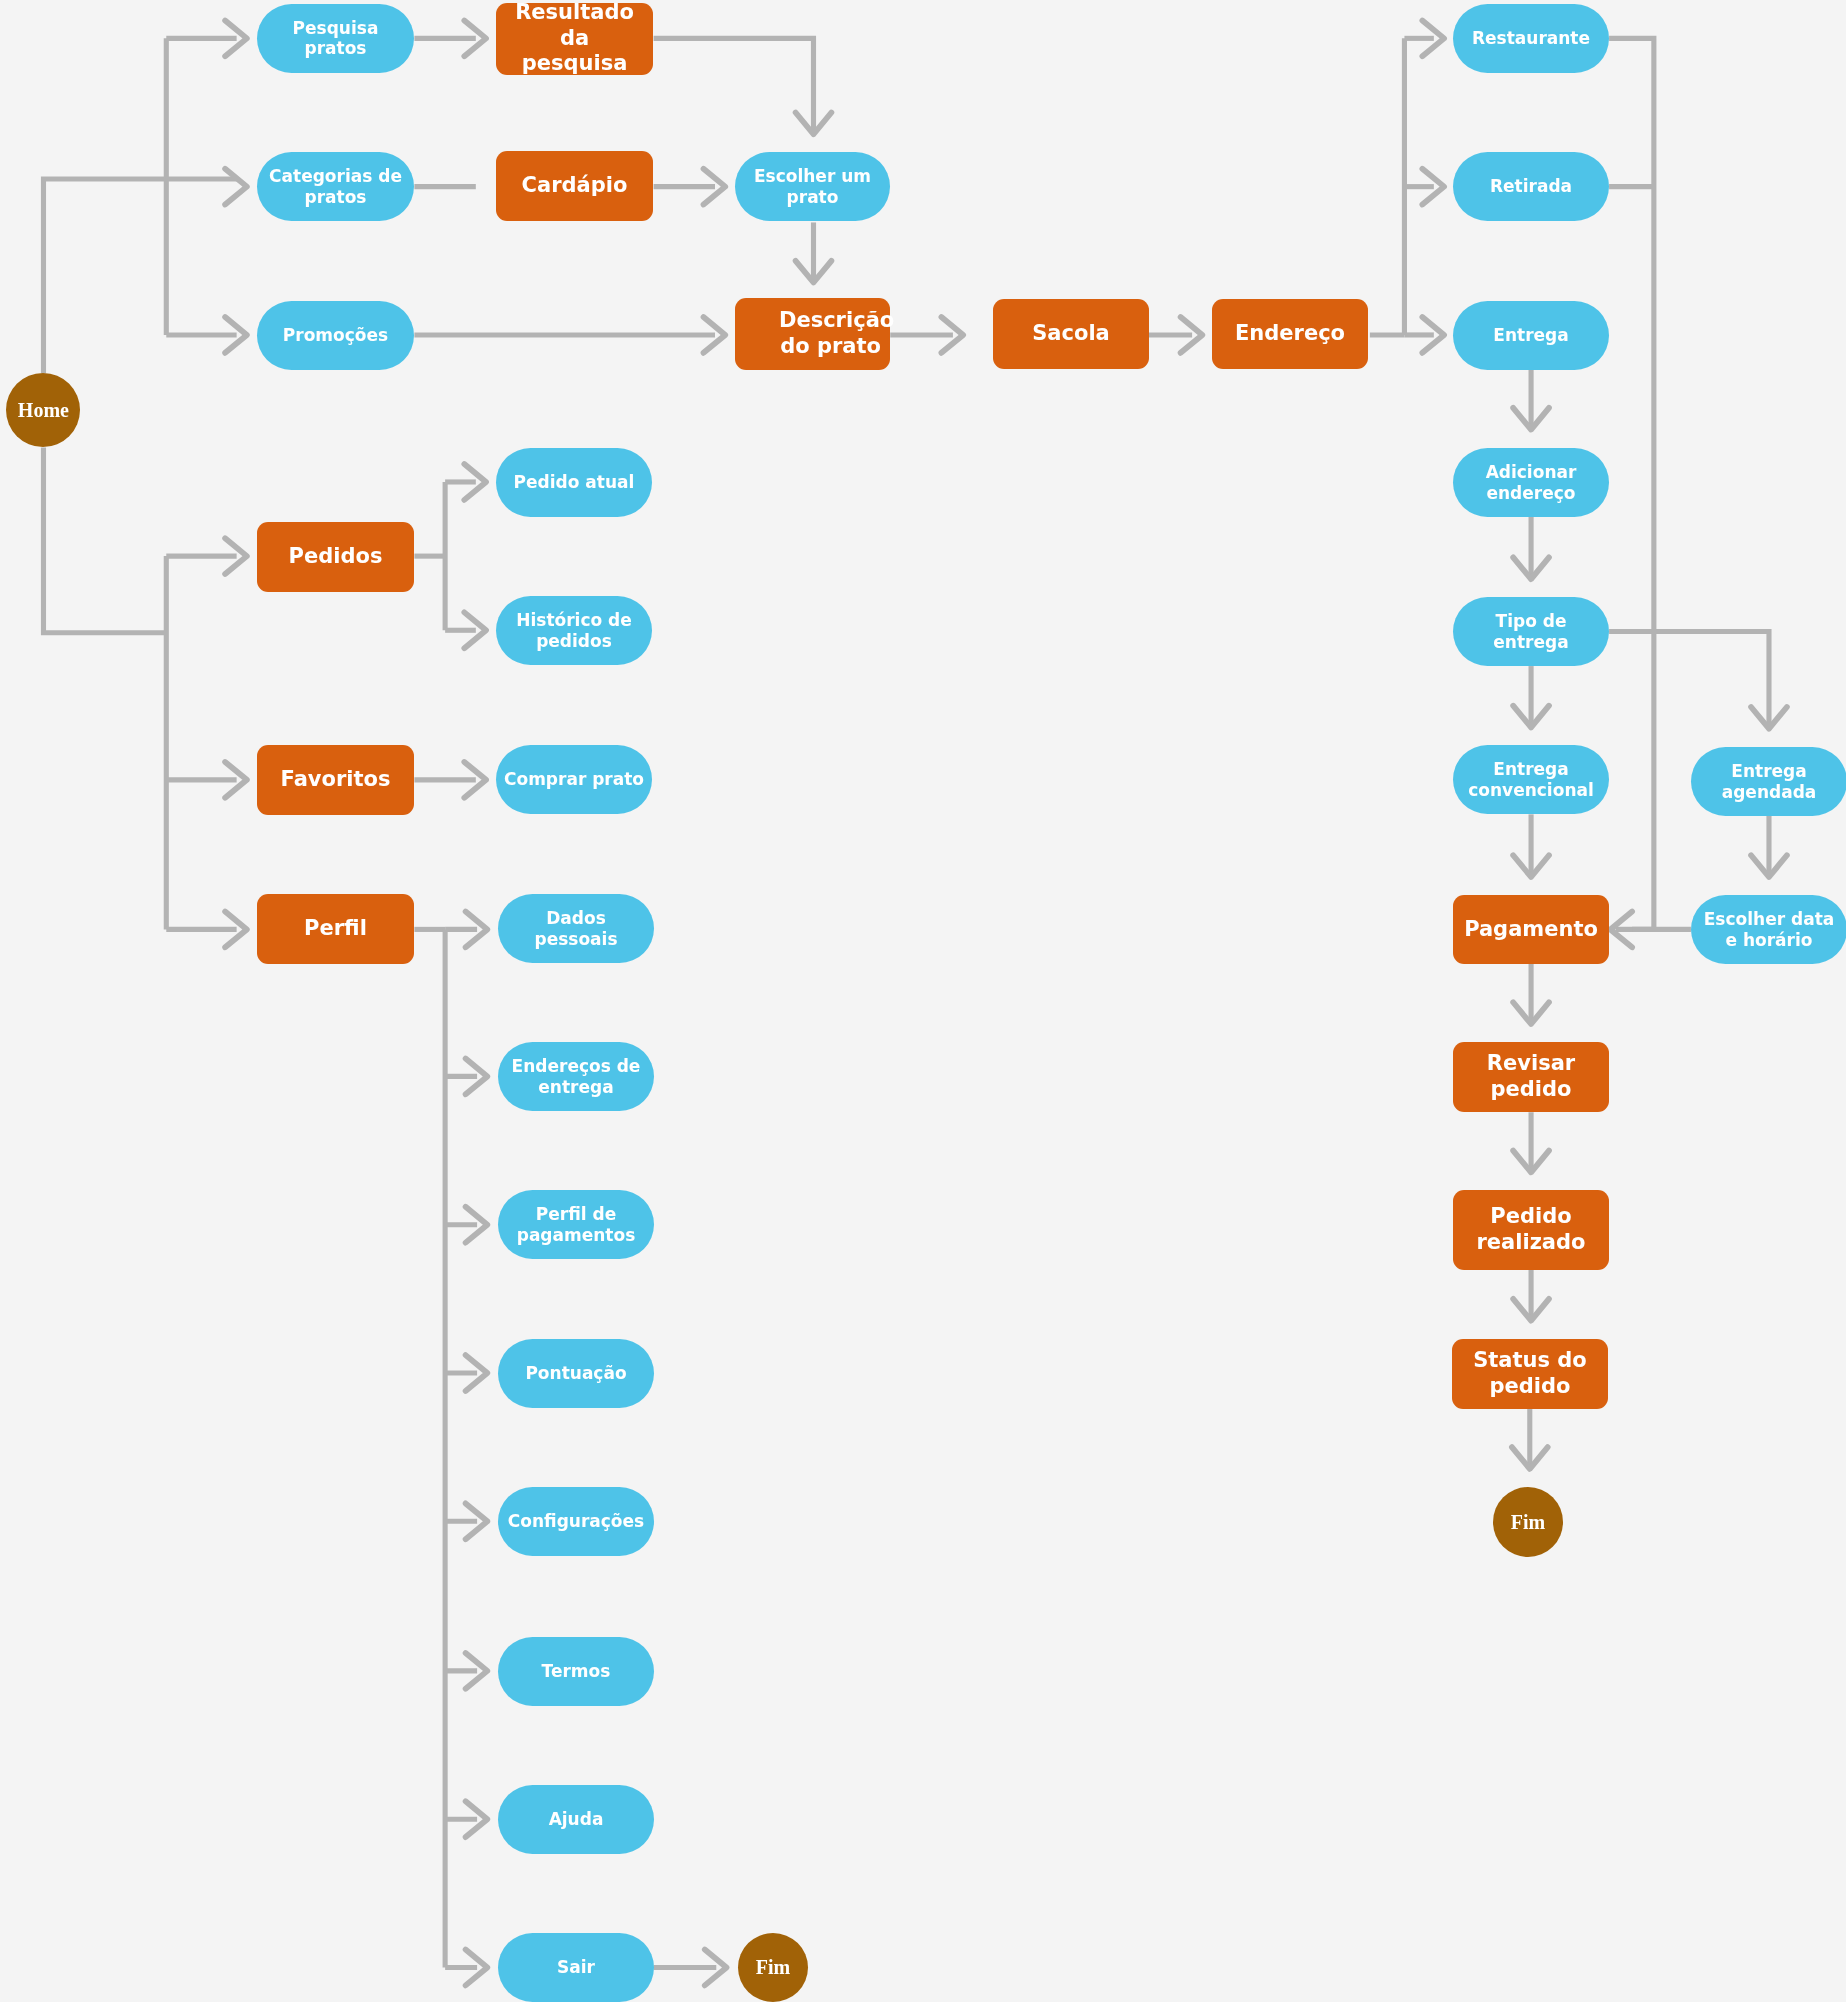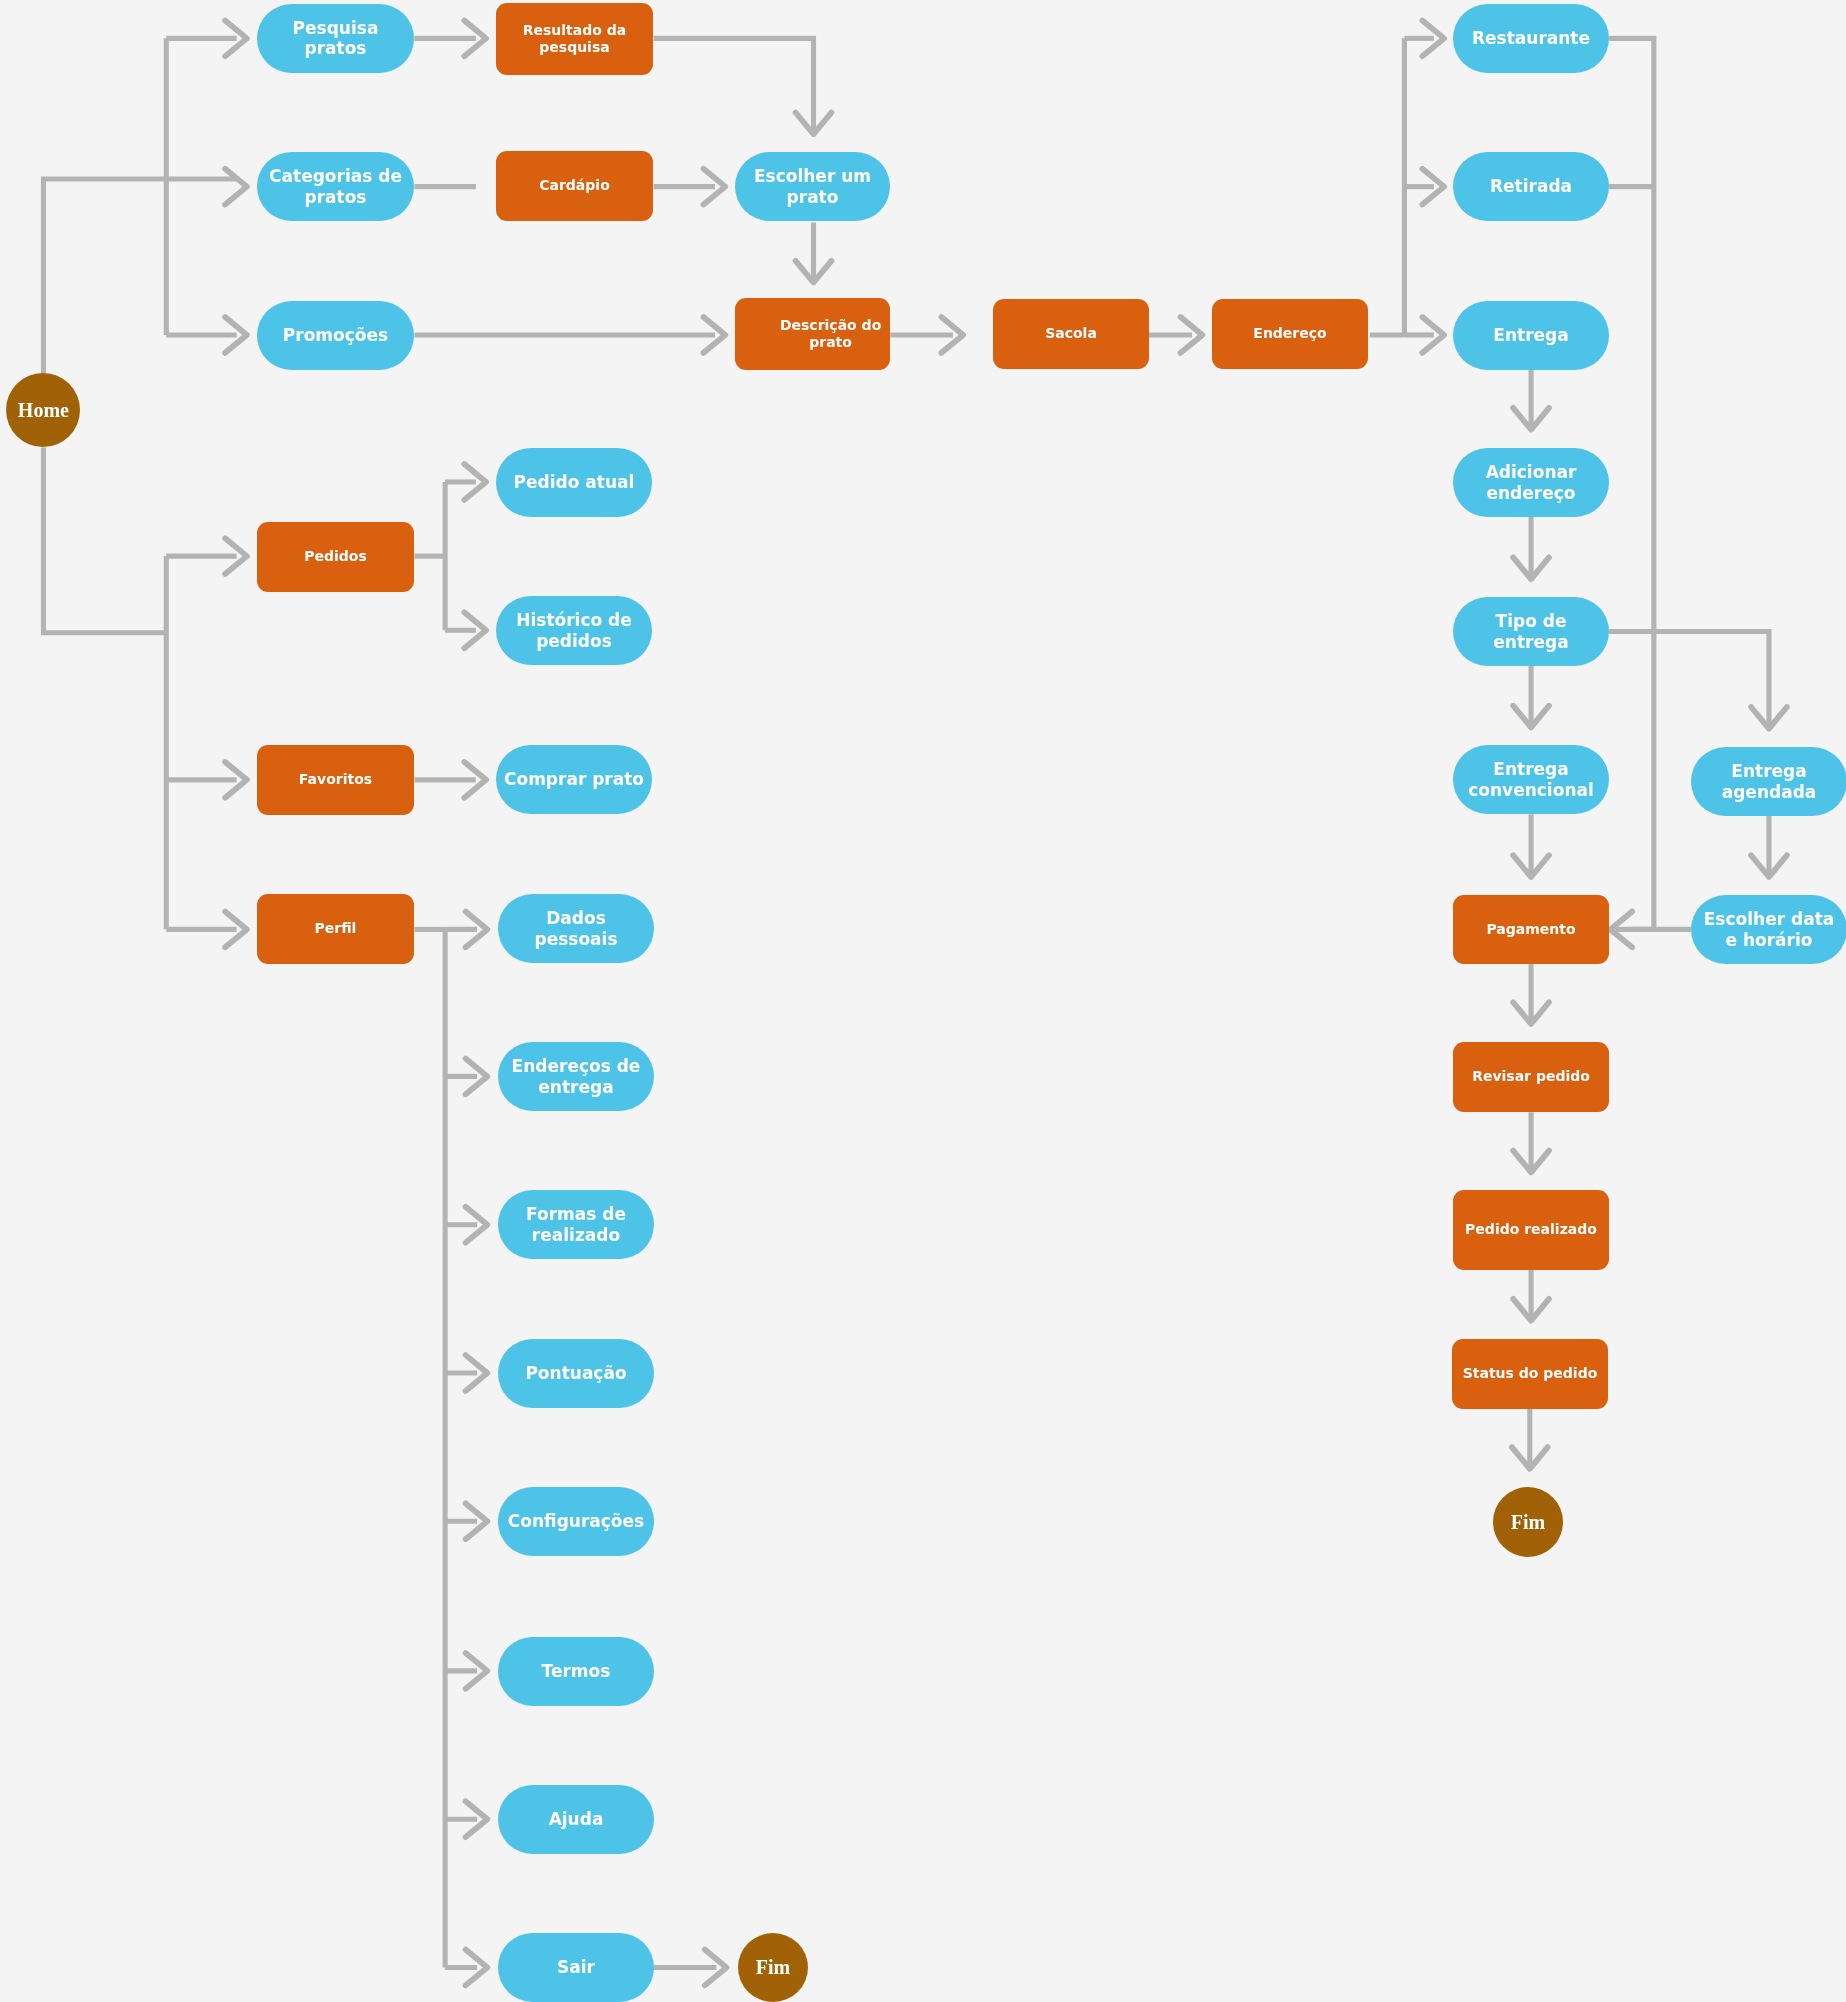--- a/index.html
+++ b/index.html
@@ -3,21 +3,21 @@
 <meta charset="utf-8">
 <style>
   html,body{margin:0;padding:0;background:#f4f4f4;}
   body{font-family:"DejaVu Sans","Liberation Sans",sans-serif;}
   #stage{position:relative;width:1847px;height:2002px;background:#f4f4f4;overflow:hidden;}
   #wires{position:absolute;left:0;top:0;width:1847px;height:2002px;}
   .node{position:absolute;display:flex;align-items:center;justify-content:center;
         text-align:center;color:#ffffff;font-weight:bold;line-height:1.22;
         box-sizing:border-box;padding:3.1px 7.8px;}
   .n-blue{background:#4ec3e8;border-radius:41px;font-size:17px;}
-  .n-orange{background:#d9600e;border-radius:11px;font-size:14px;}
+  .n-orange{background:#d9600e;border-radius:11px;font-size:21px;}
   .n-yellow{background:#a16207;border-radius:50%;font-size:20px;font-family:Liberation Serif, serif;}
   .lbl{display:block;width:100%;}
 </style>
 </head>
 <body>
 
 <div id="stage">
   <svg id="wires" viewBox="0 0 1444 1566" preserveAspectRatio="none" xmlns="http://www.w3.org/2000/svg">
     <g fill="none" stroke="#b3b3b3" stroke-width="4" stroke-linecap="butt" stroke-linejoin="miter">
 
@@ -231,21 +231,21 @@
       <div class="node n-orange" style="left: 257px; top: 894px; width: 157px; height: 70px;">
         <span class="lbl">Perfil</span>
       </div>
       <div class="node n-blue" style="left: 498px; top: 894px; width: 156px; height: 69px;">
         <span class="lbl">Dados pessoais</span>
       </div>
       <div class="node n-blue" style="left: 498px; top: 1042px; width: 156px; height: 69px;">
         <span class="lbl">Endereços de entrega</span>
       </div>
       <div class="node n-blue" style="left: 498px; top: 1190px; width: 156px; height: 69px;">
-        <span class="lbl">Formas de realizado</span>
+        <span class="lbl">Perfil de pagamentos</span>
       </div>
       <div class="node n-blue" style="left: 498px; top: 1339px; width: 156px; height: 69px;">
         <span class="lbl">Pontuação</span>
       </div>
       <div class="node n-blue" style="left: 498px; top: 1487px; width: 156px; height: 69px;">
         <span class="lbl">Configurações</span>
       </div>
       <div class="node n-blue" style="left: 498px; top: 1637px; width: 156px; height: 69px;">
         <span class="lbl">Termos</span>
       </div>

